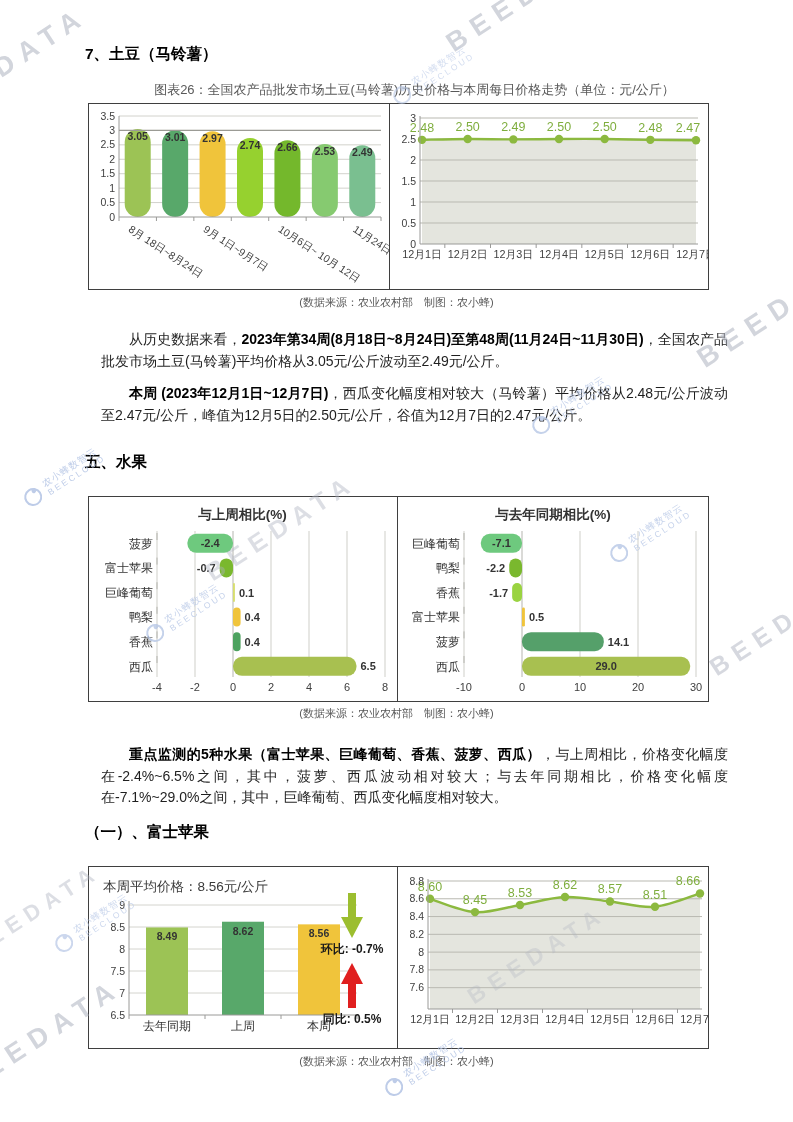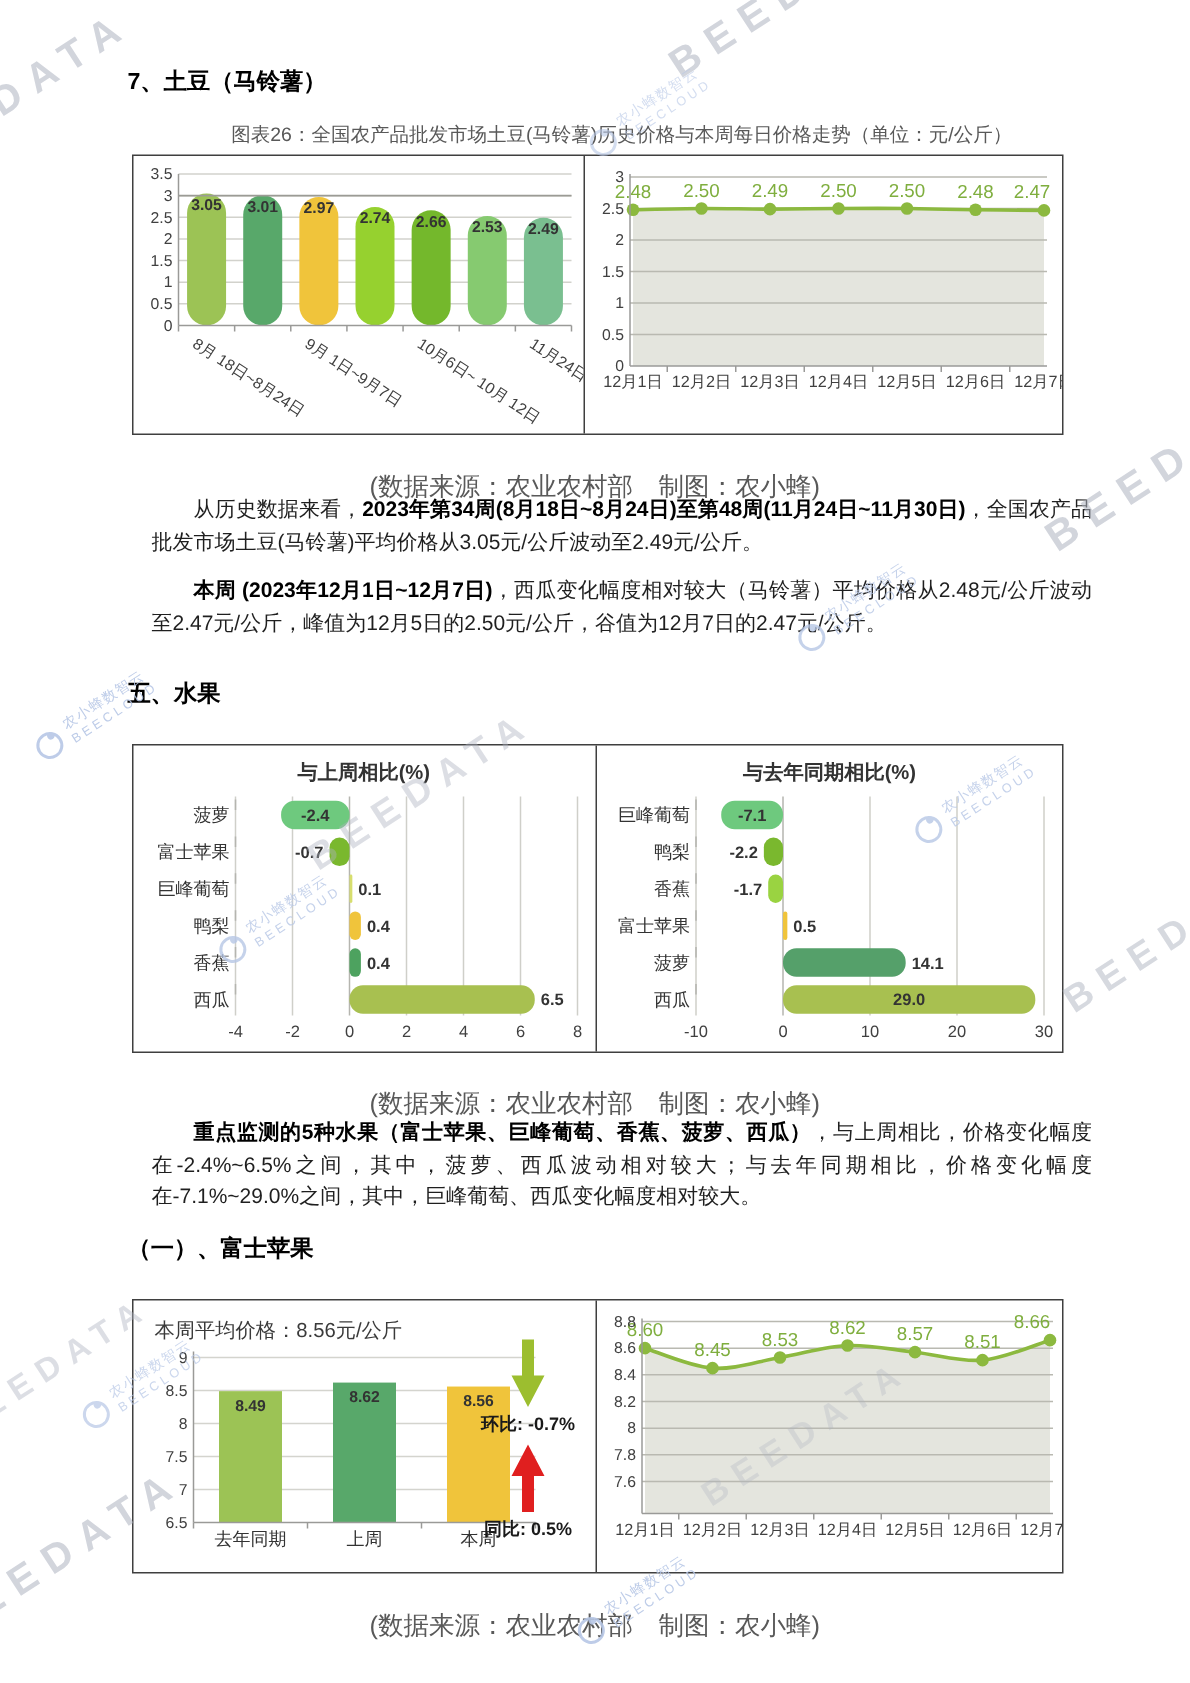--- a/index.html
+++ b/index.html
@@ -4,21 +4,21 @@
 <style>
   html,body{margin:0;padding:0;}
   body{width:793px;height:1122px;background:#fff;font-family:"Liberation Sans","DejaVu Sans",sans-serif;}
   .page{position:relative;width:793px;height:1122px;background:#fff;overflow:hidden;}
   .h1{position:absolute;left:85px;font-size:15.5px;font-weight:bold;color:#000;white-space:nowrap;}
   .caption{position:absolute;left:0;right:0;text-align:center;font-size:13px;color:#595959;padding-left:36px;}
   .frame{position:absolute;left:88px;width:619px;border:1.5px solid #3f3f3f;display:flex;background:#fff;z-index:2;}
   .cell{position:relative;height:100%;}
   .cell.left{border-right:1.5px solid #3f3f3f;}
   .cell svg{display:block;}
-  .source{position:absolute;left:0;right:0;text-align:center;font-size:17px;color:#595959;margin-top:18px;}
+  .source{position:absolute;left:0;right:0;text-align:center;font-size:11px;color:#595959;}
   .para{position:absolute;left:85px;width:627px;font-size:14px;line-height:21.6px;color:#1f1f1f;text-align:justify;text-indent:2em;margin:16px;}
   .para b{color:#000;}
   .wm{position:absolute;z-index:40;pointer-events:none;white-space:nowrap;}
   .wm-data{font-weight:bold;color:#aeb3c0;letter-spacing:0.32em;}
   .wm-cloud{display:flex;align-items:center;gap:4px;color:#b7c7e6;}
   .wm-cloud .tcol{line-height:1.15;}
   .wm-cloud .t1{font-size:9.5px;letter-spacing:1px;}
   .wm-cloud .t2{font-size:8.5px;letter-spacing:2.5px;}
   svg text{font-family:"Liberation Sans","DejaVu Sans",sans-serif;}
 </style>

